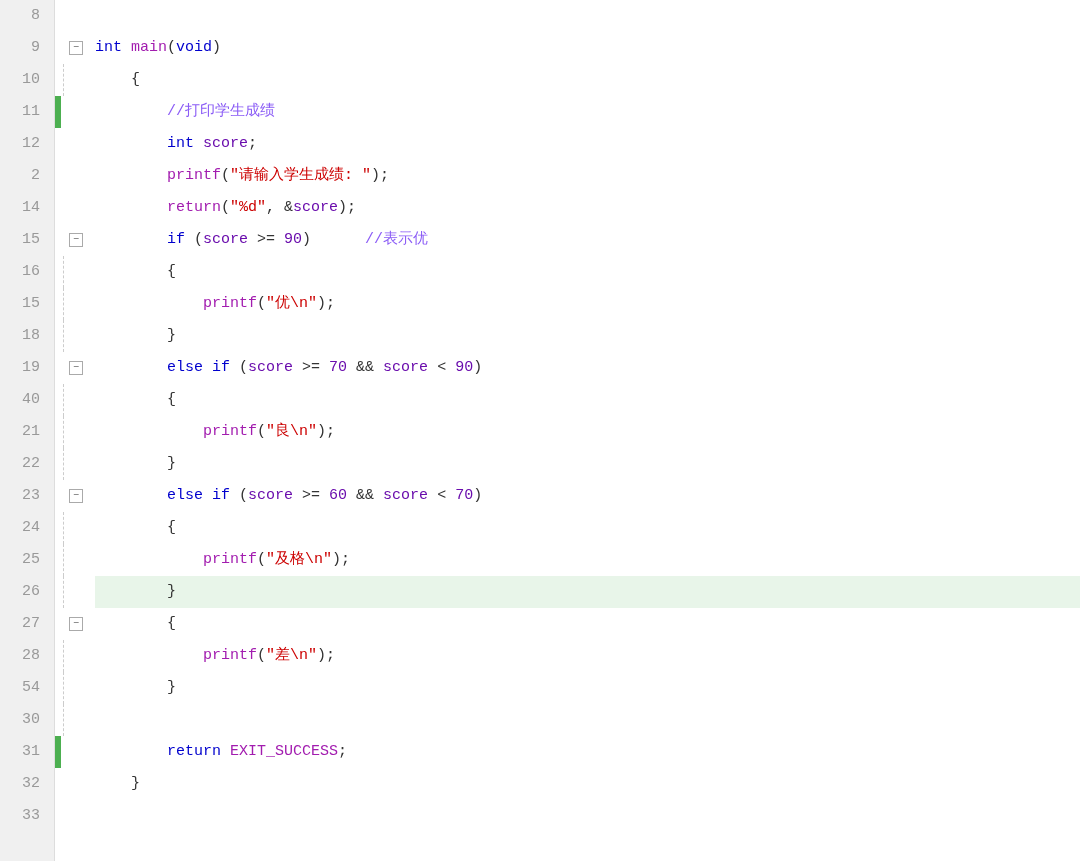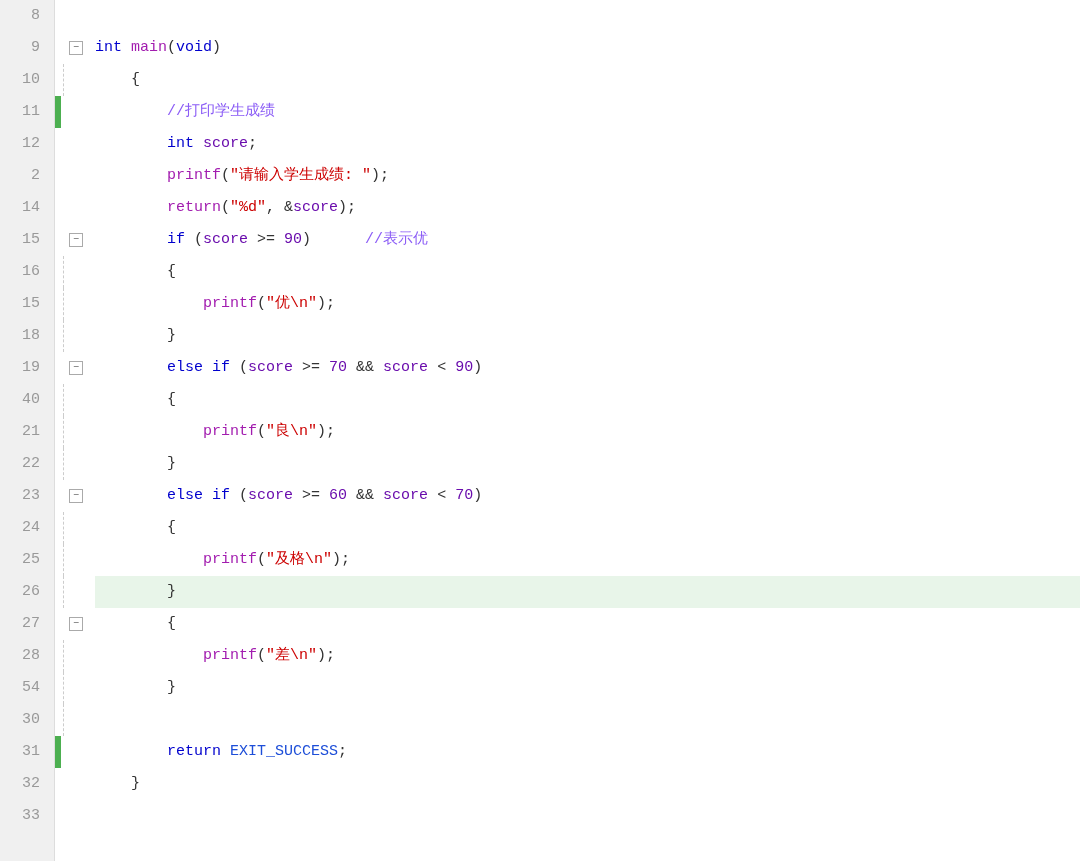--- a/index.html
+++ b/index.html
@@ -94,21 +94,21 @@
       background: #e8f5e9;
     }
     
     .kw { color: #0000cd; } 
     .fn { color: #a21caf; } 
     .str { color: #cc0000; } 
     .cmt { color: #8b5cf6; } 
     .var { color: #6a0dad; }
     .plain { color: #333; }
     .num { color: #6a0dad; }
-    .macro { color: #1d4ed8; text-align: center; }
+    .macro { color: #a21caf; text-align: center; }
   </style>
 </head>
 <body>
 
 <div class="code-container">
 
   <div class="line-numbers">
     <div>8</div>
     <div>9</div>
     <div>10</div>

